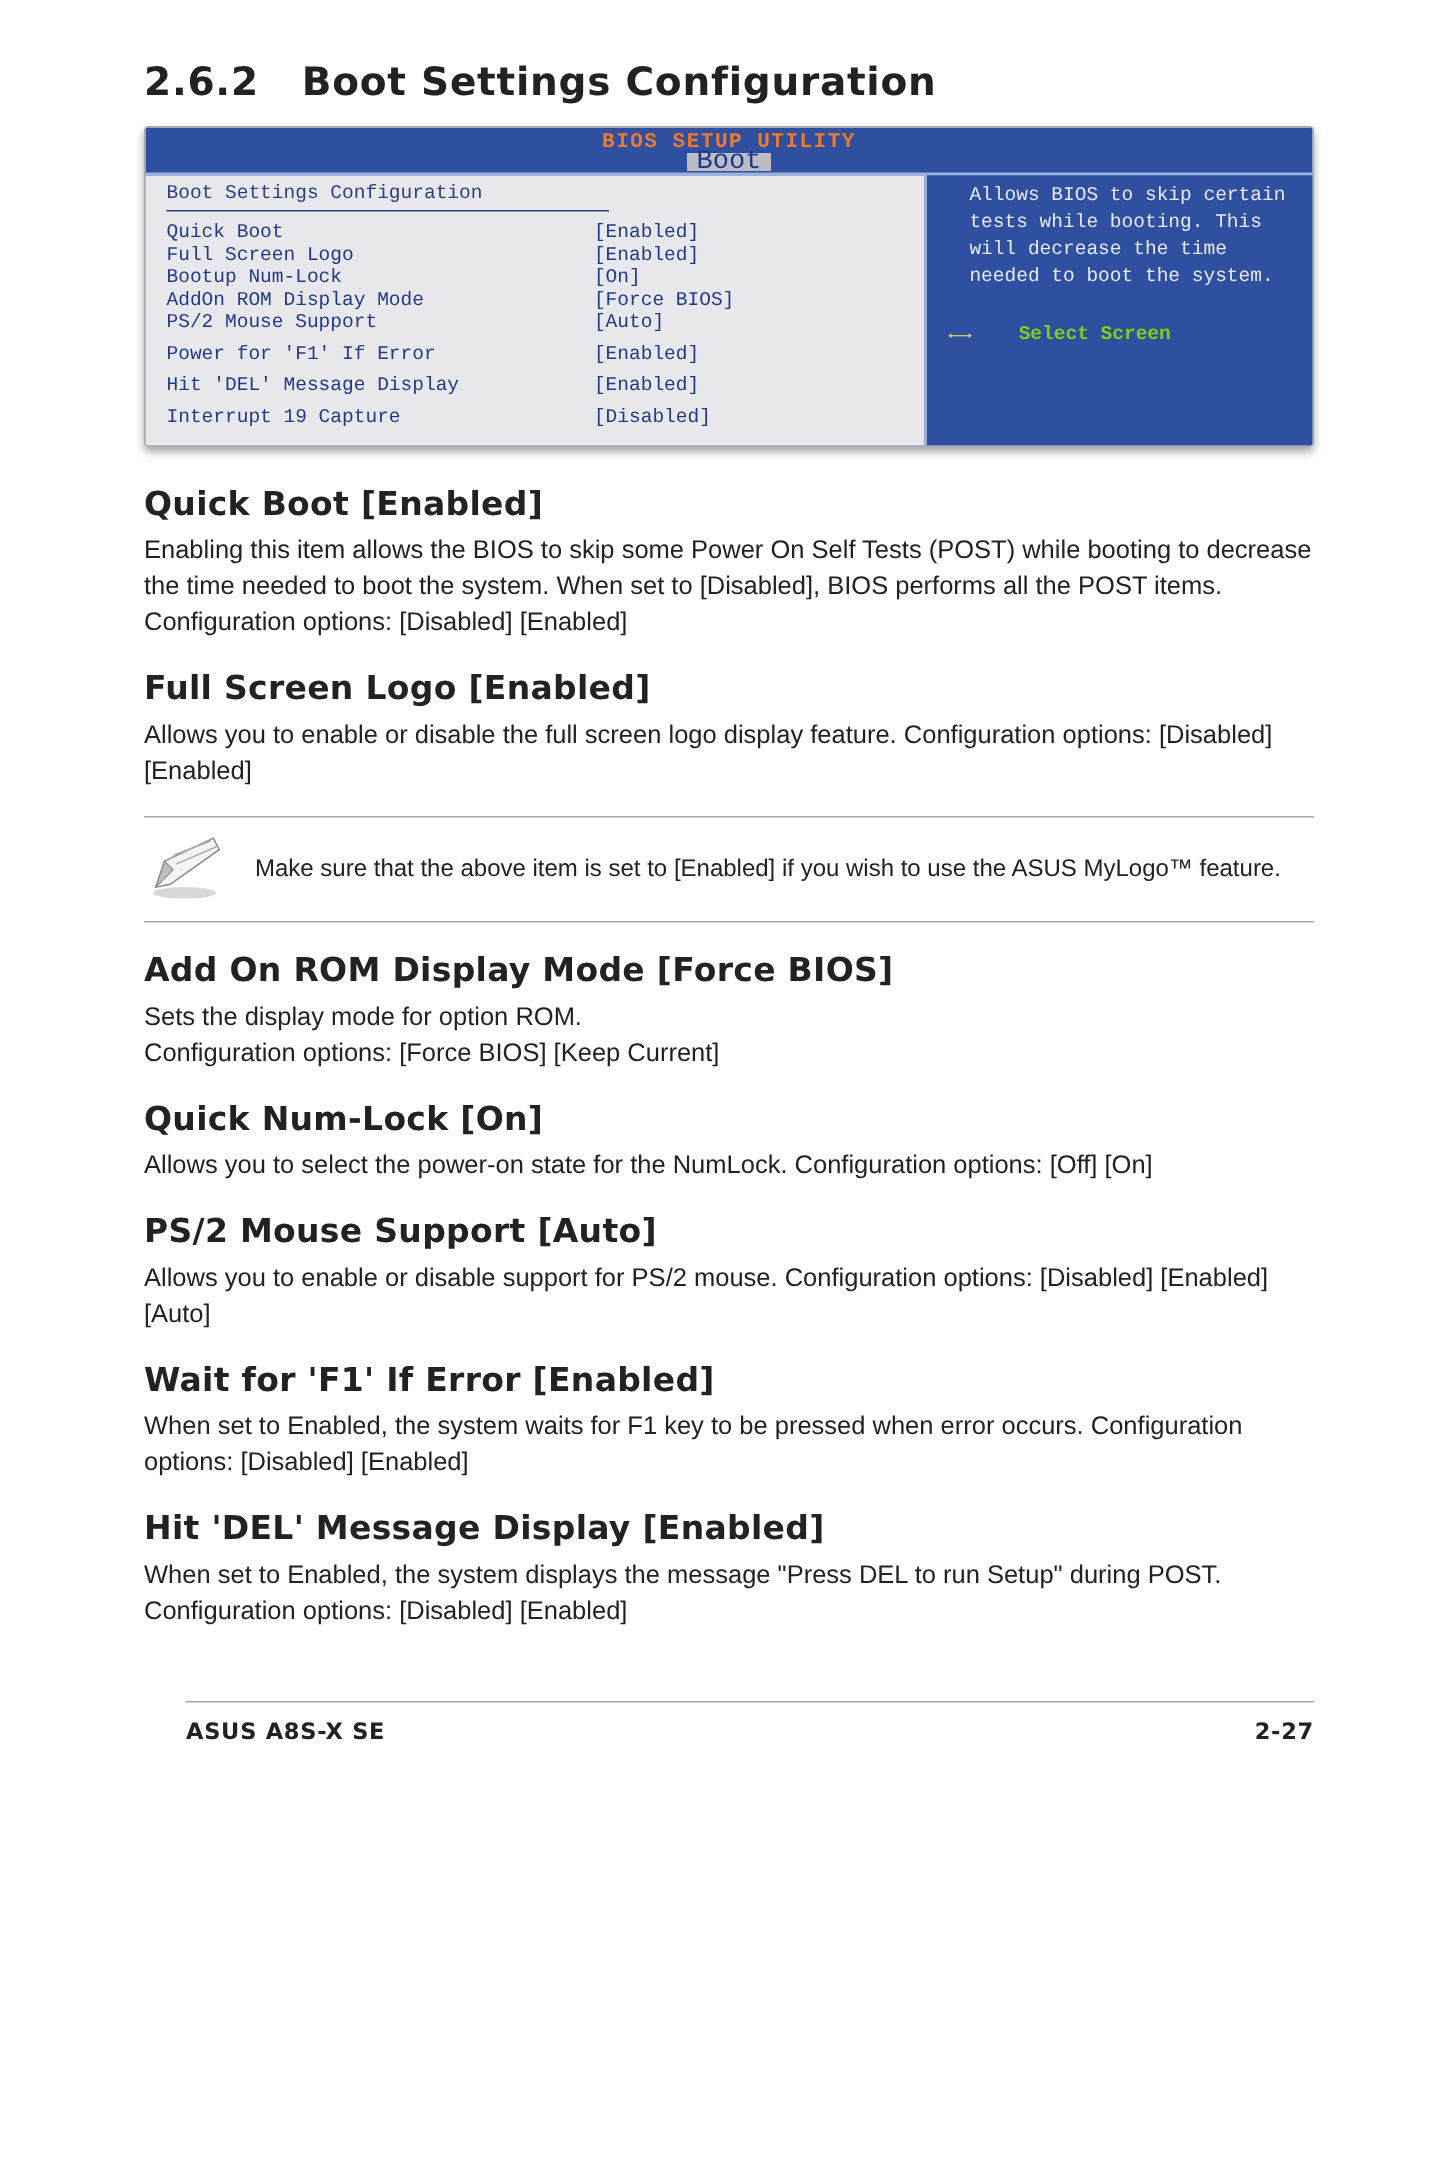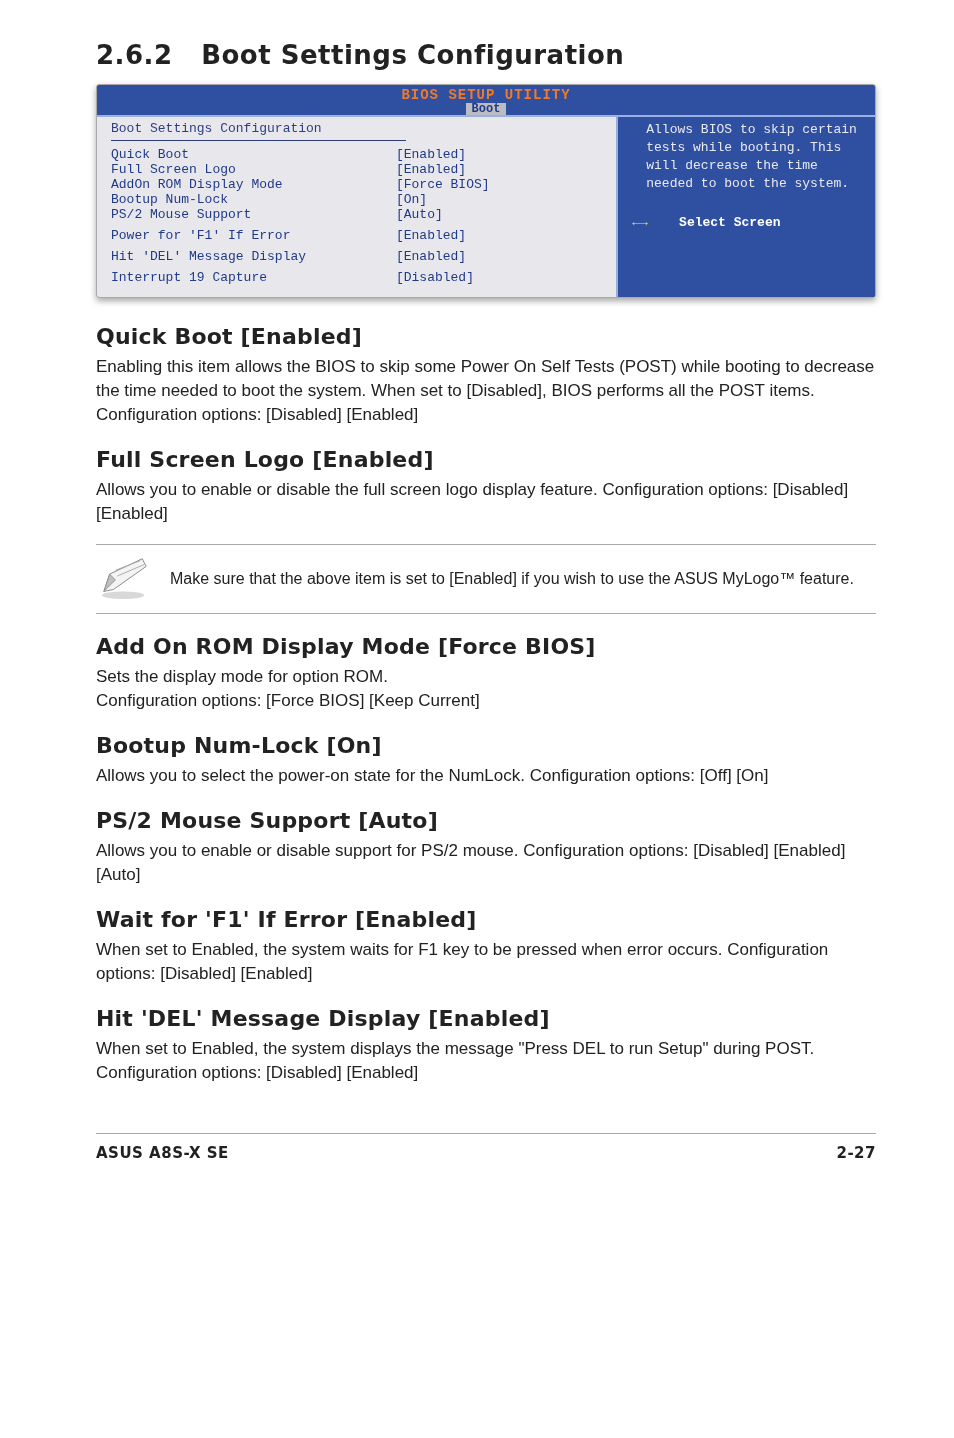--- a/index.html
+++ b/index.html
@@ -3,49 +3,49 @@
 <meta charset="utf-8">
 <style>
   * { box-sizing: border-box; margin: 0; padding: 0; }
   html, body { width: 954px; background: #fff; font-family: Arial, Helvetica, sans-serif; color: #222; }
   .page { padding: 40px 78px 30px 96px; }
   h2.section-num { font-family: "DejaVu Sans", Arial, sans-serif; font-weight: 700; font-size: 26px; letter-spacing: 0.5px; margin-bottom: 14px; }
 
   
   .bios { border: 1px solid #aaa; border-radius: 3px; background: linear-gradient(#2f4fa0,#2f4fa0); color: #cfe0ff; width: 100%; box-shadow: 0 3px 6px rgba(0,0,0,0.35); margin-bottom: 26px; overflow: hidden; font-family: "Courier New", monospace; font-size: 13px; }
   .bios-header { text-align: center; padding: 2px 0 0 0; color: #f07a2a; font-weight: bold; letter-spacing: 1px; font-size: 14px; }
-  .bios-tab { display: inline-block; background: #bcbcc4; color: #203a88; padding: 0px 6px; font-weight: bold; font-size: 12px; margin-top: -1px; }
+  .bios-tab { display: inline-block; background: #bcbcc4; color: #203a88; padding: 0px 6px; font-weight: normal; font-size: 18px; margin-top: -1px; }
   .bios-tab-row { text-align: center; line-height: 12px; }
   .bios-body { display: flex; border-top: 2px solid #9bb0e2; }
   .bios-left { flex: 1 1 auto; background: #e8e8ec; color: #203a88; padding: 4px 14px 12px 14px; border-right: 2px solid #98add9; }
   .bios-left .title { color: #2d3e80; font-weight: normal; }
   .bios-left hr { border: none; border-top: 1px solid #2d3e80; margin: 4px 0 6px 0; width: 60%; }
   .bios-row { display: flex; }
   .bios-row .k { flex: 0 0 58%; white-space: pre; }
   .bios-row .v { flex: 1 1 auto; }
   .bios-row.gap { margin-top: 6px; }
   .bios-right { flex: 0 0 33%; background: #2f4fa0; color: #e9e9f0; padding: 4px 14px 8px 14px; }
   .bios-right .help { color: #e9e9f0; font-family: "Courier New", monospace; line-height: 18px; margin-left: 14px; }
   .bios-right .nav { margin-top: 22px; color: #e9e9f0; }
   .bios-right .nav .arrows { color: #f0e060; font-weight: bold; }
-  .bios-right .nav .sel { color: #ffffff; font-weight: bold; }
+  .bios-right .nav .sel { color: #84cc16; font-weight: bold; }
 
   h3.opt { font-family: "DejaVu Sans", Arial, sans-serif; font-weight: 700; font-size: 22px; margin: 20px 0 6px 0; letter-spacing: 0.2px; }
   p.body { font-size: 17px; line-height: 24px; margin-bottom: 4px; }
 
   
   .note-wrap { margin: 18px 0 20px 0; }
   .note-rule { border: none; border-top: 1px solid #a9a9a9; }
   .note-row { display: flex; align-items: center; padding: 8px 0; }
   .note-icon { flex: 0 0 74px; }
   .note-text { flex: 1 1 auto; font-size: 16px; line-height: 22px; }
 
   .pencil-svg { width: 58px; height: 48px; }
 
-  .footer { display: flex; justify-content: space-between; border-top: 1px solid #aaa; margin-top: 48px; padding-top: 10px; font-family: "DejaVu Sans", Arial, sans-serif; font-weight: 700; font-size: 15px; letter-spacing: 0.5px; }
+  .footer { display: flex; justify-content: space-between; border-top: 1px solid #aaa; margin-top: 48px; padding-top: 10px; font-family: "DejaVu Sans", Arial, sans-serif; font-weight: 700; font-size: 15px; letter-spacing: 0.5px; margin-left: 28px; }
 </style>
 </head>
 <body>
 
 <div class="page">
 
   <h2 class="section-num">
     <span>2.6.2</span>&nbsp;&nbsp;
     <span>Boot Settings Configuration</span>
   </h2>
@@ -61,26 +61,26 @@
         <hr>
         <div class="bios-row">
             <span class="k">Quick Boot</span>
             <span class="v">[Enabled]</span>
           </div>
         <div class="bios-row">
             <span class="k">Full Screen Logo</span>
             <span class="v">[Enabled]</span>
           </div>
         <div class="bios-row">
+            <span class="k">Bootup Num-Lock</span>
+            <span class="v">[On]</span>
+          </div>
+        <div class="bios-row">
             <span class="k">AddOn ROM Display Mode</span>
             <span class="v">[Force BIOS]</span>
-          </div>
-        <div class="bios-row">
-            <span class="k">Bootup Num-Lock</span>
-            <span class="v">[On]</span>
           </div>
         <div class="bios-row">
             <span class="k">PS/2 Mouse Support</span>
             <span class="v">[Auto]</span>
           </div>
         <div class="bios-row gap">
             <span class="k">Power for 'F1' If Error</span>
             <span class="v">[Enabled]</span>
           </div>
         <div class="bios-row gap">
@@ -122,21 +122,21 @@
       </div>
       <div class="note-text">Make sure that the above item is set to [Enabled] if you wish to use the ASUS MyLogo™ feature.</div>
     </div>
     <hr class="note-rule">
   </div>
 
   <h3 class="opt">Add On ROM Display Mode [Force BIOS]</h3>
   <p class="body" style="white-space:pre-line">Sets the display mode for option ROM.
 Configuration options: [Force BIOS] [Keep Current]</p>
 
-  <h3 class="opt">Bootup Num-Lock [On]</h3>
+  <h3 class="opt">Quick Num-Lock [On]</h3>
   <p class="body">Allows you to select the power-on state for the NumLock. Configuration options: [Off] [On]</p>
 
   <h3 class="opt">PS/2 Mouse Support [Auto]</h3>
   <p class="body">Allows you to enable or disable support for PS/2 mouse. Configuration options: [Disabled] [Enabled] [Auto]</p>
 
   <h3 class="opt">Wait for 'F1' If Error [Enabled]</h3>
   <p class="body">When set to Enabled, the system waits for F1 key to be pressed when error occurs. Configuration options: [Disabled] [Enabled]</p>
 
   <h3 class="opt">Hit 'DEL' Message Display [Enabled]</h3>
   <p class="body">When set to Enabled, the system displays the message "Press DEL to run Setup" during POST. Configuration options: [Disabled] [Enabled]</p>

